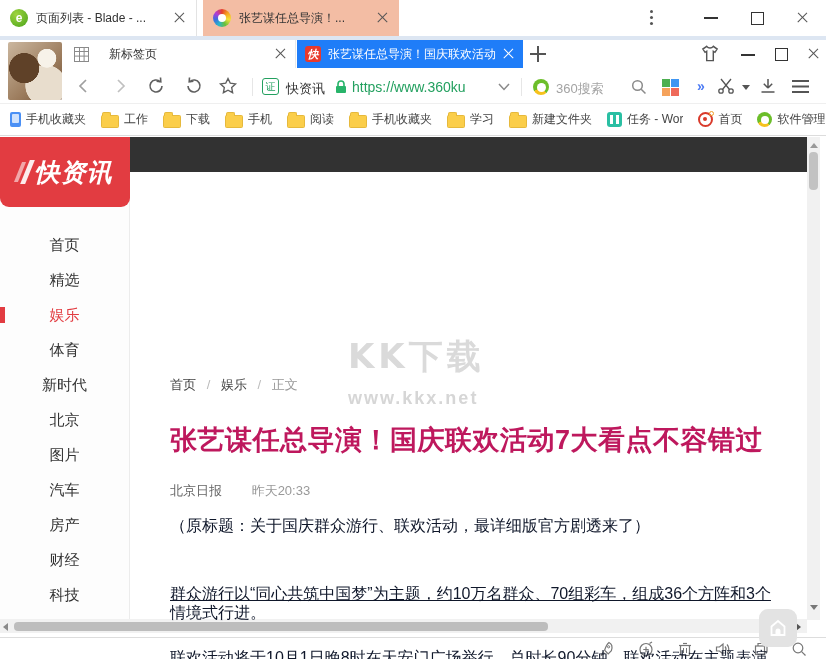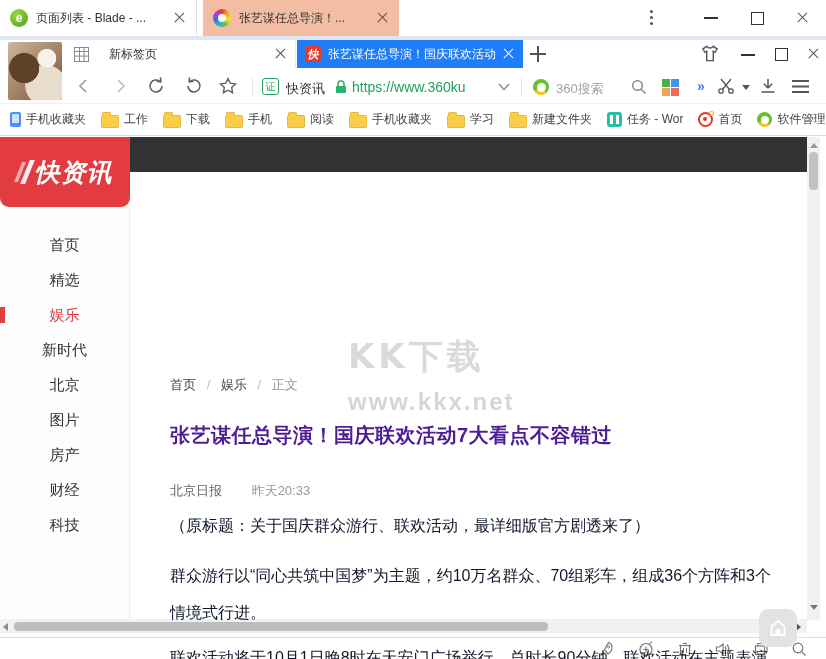--- a/index.html
+++ b/index.html
@@ -97,29 +97,29 @@
   .lslash.s2{background:rgba(255,255,255,.55);width:4px;height:20px;}
   .logotext{color:#fff;font-size:25px;font-weight:bold;font-style:italic;letter-spacing:1px;margin-left:2px;}
   .menu{position:absolute;left:0;top:70px;width:100%;padding-top:20px;}
   .mi{height:35px;line-height:35px;text-align:center;font-size:15px;color:#333;position:relative;}
   .mi.active{color:#e23c41;}
   .mi.active::before{content:"";position:absolute;left:0;top:10px;width:5px;height:16px;background:#e23c41;}
 
   .article{position:absolute;left:130px;top:36px;width:677px;height:447px;background:#fff;overflow:hidden;margin-top:44px;}
   .watermark{position:absolute;left:218px;top:118px;color:#dadada;z-index:1;}
   .wm1{font-size:34px;font-weight:bold;letter-spacing:4px;font-family:"DejaVu Sans","Liberation Sans",sans-serif;}
-  .wm2{font-size:24px;font-weight:bold;letter-spacing:2px;margin-top:8px;color:#d6d6d6;}
+  .wm2{font-size:18px;font-weight:bold;letter-spacing:2px;margin-top:8px;color:#d6d6d6;}
   .crumbs{position:absolute;left:40px;top:160px;font-size:13px;color:#444;z-index:2;}
   .crumbs .sep{color:#bbb;margin:0 7px;}
   .crumbs .cur{color:#999;text-align:center;}
-  .a-title{position:absolute;left:40px;top:206px;font-size:20px;font-weight:bold;color:#4c1d95;white-space:nowrap;z-index:2;letter-spacing:.5px;}
+  .a-title{position:absolute;left:40px;top:206px;font-size:27px;font-weight:bold;color:#be185d;white-space:nowrap;z-index:2;letter-spacing:.5px;}
   .byline{position:absolute;left:40px;top:266px;font-size:13px;color:#666;z-index:2;}
   .byline .time{color:#999;margin-left:26px;}
   .para{position:absolute;left:40px;font-size:16px;color:#0f172a;white-space:nowrap;z-index:2;}
-  .p1{top:300px;} .p2a{top:350px;} .p2b{top:387px;} .p3{top:432px;}
+  .p1{top:300px;} .p2a{top:368px;text-decoration:underline;} .p2b{top:387px;} .p3{top:432px;}
   .homebtn{position:absolute;left:629px;top:393px;width:38px;height:38px;background:#e3e3e3;border-radius:9px;display:flex;align-items:center;justify-content:center;z-index:3;}
 
   
   .vscroll{position:absolute;left:807px;top:1px;width:13px;height:483px;background:#f1f1f1;}
   .tri{width:0;height:0;position:absolute;}
   .tri.up{left:3px;top:6px;border-left:4px solid transparent;border-right:4px solid transparent;border-bottom:5px solid #999;}
   .tri.down{left:3px;top:468px;border-left:4px solid transparent;border-right:4px solid transparent;border-top:5px solid #777;}
   .vthumb{position:absolute;left:2px;top:15px;width:9px;height:38px;background:#c2c2c2;border-radius:4px;}
   .hscroll{position:absolute;left:0;top:483px;width:807px;height:14px;background:#f1f1f1;}
   .tri.left{left:3px;top:4px;border-top:4px solid transparent;border-bottom:4px solid transparent;border-right:5px solid #8a8a8a;}
@@ -298,23 +298,25 @@
     <div class="sidebar">
       <div class="logobox">
         <span class="lslash s2"></span>
         <span class="lslash"></span>
         <span class="logotext">快资讯</span>
       </div>
       <div class="menu">
         <div class="mi">首页</div>
         <div class="mi">精选</div>
         <div class="mi active">娱乐</div>
+        <div class="mi">体育</div>
         <div class="mi">新时代</div>
         <div class="mi">北京</div>
         <div class="mi">图片</div>
+        <div class="mi">汽车</div>
         <div class="mi">房产</div>
         <div class="mi">财经</div>
         <div class="mi">科技</div>
       </div>
     </div>
 
     <div class="article">
       <div class="watermark">
         <div class="wm1">KK下载</div>
         <div class="wm2">www.kkx.net</div>

